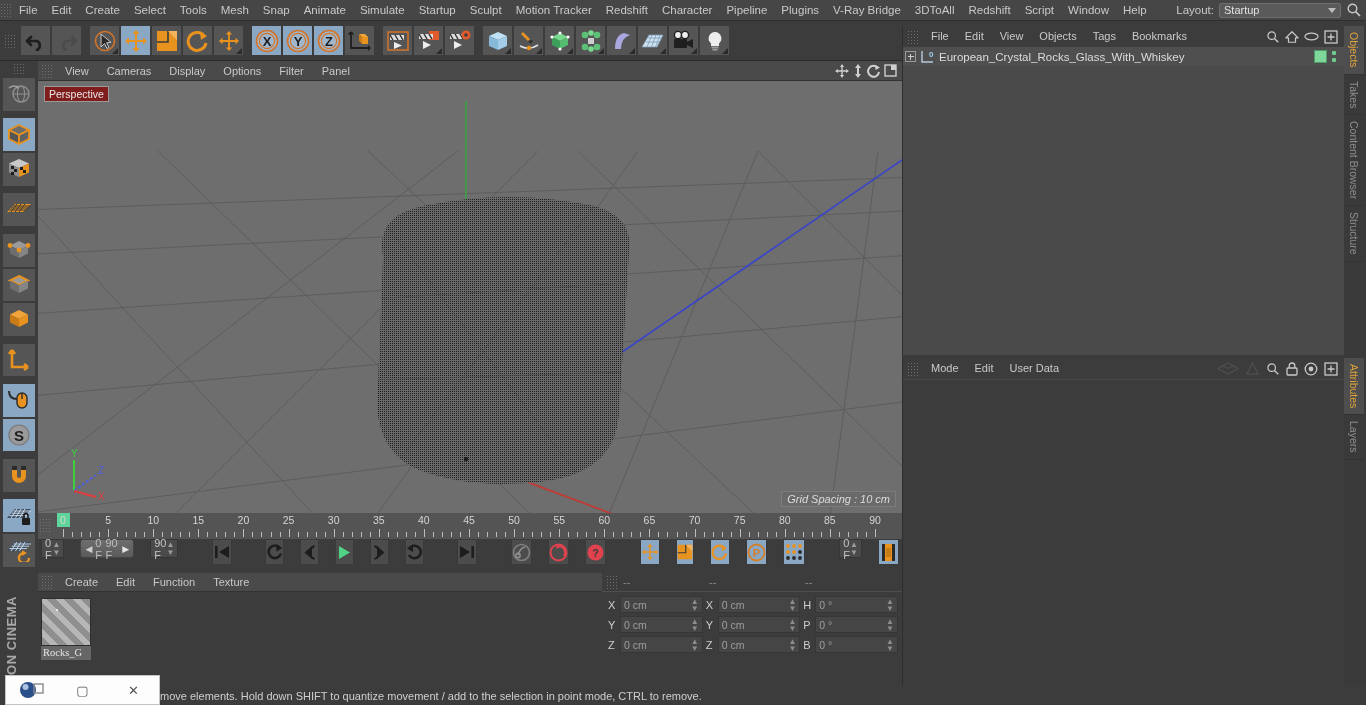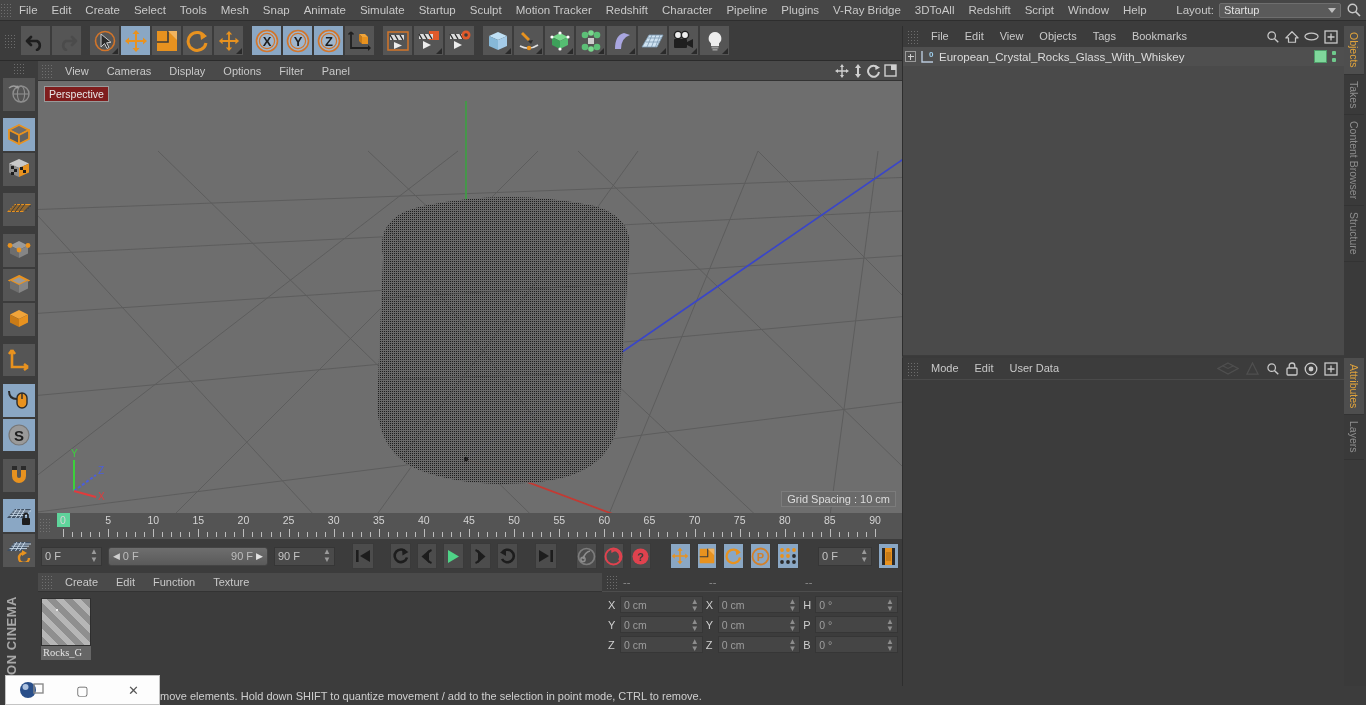--- a/index.html
+++ b/index.html
@@ -97,35 +97,35 @@
   #vp-canvas {
     position: relative; width: 864px; height: 432px; overflow: hidden;
     background: #6e6e6e;
   }
   #persp-label {
     position: absolute; left: 6px; top: 5px; background: #7f1d1d; color: #e8e8e8;
     font-size: 10.5px; padding: 1px 4px; border: 1px solid #9a9a9a; z-index: 5;
   }
   #grid-label {
     position: absolute; right: 6px; bottom: 6px; background: #6a6a6a; color: #dcdcdc;
-    font-size: 11px; padding: 1px 5px; border: 1px solid #7c7c7c; z-index: 5;
+    font-size: 11px; padding: 1px 5px; border: 1px solid #7c7c7c; z-index: 5; font-style: italic;
   }
   #vp-svg { position: absolute; left: 0; top: 0; }
   #gizmo { position: absolute; left: 24px; bottom: 12px; width: 60px; height: 55px; }
 
   
   #timeline { position: absolute; left: 38px; top: 513px; width: 864px; height: 60px; background: #3c3c3c; }
   #tl-ruler { position: relative; height: 26px; background: #545454; margin: 0 0 0 0; display: flex; }
   #tl-ruler-inner { position: relative; flex: 1; height: 26px; }
   .tick-num { position: absolute; top: 1px; font-size: 10.5px; color: #d4d4d4; transform: translateX(-50%); }
   .tick { position: absolute; bottom: 2px; width: 1px; background: #bdbdbd; }
   #tl-playhead {
     position: absolute; left: 0; top: 0; width: 13px; height: 14px; background: #5fd49b;
   }
-  #tl-controls { height: 34px; display: flex; align-items: center; padding: 0 3px; gap: 6px; }
+  #tl-controls { height: 34px; display: flex; padding: 0 3px; gap: 16px; }
   .num-field {
     background: #4a4a4a; border: 1px solid #363636; height: 19px; width: 70px;
     display: flex; align-items: center; padding: 0 3px; color: #c4c4c4; font-size: 11px;
   }
   .num-field .spin { margin-left: auto; color: #9b9b9b; font-size: 8px; line-height: 8px; text-align: center; }
   #tl-range {
     background: linear-gradient(#6e6e6e, #5a5a5a); border: 1px solid #444; border-radius: 3px;
     height: 19px; width: 186px; display: flex; align-items: center; padding: 0 4px;
     color: #bdbdbd; font-size: 11px; position: relative;
   }

